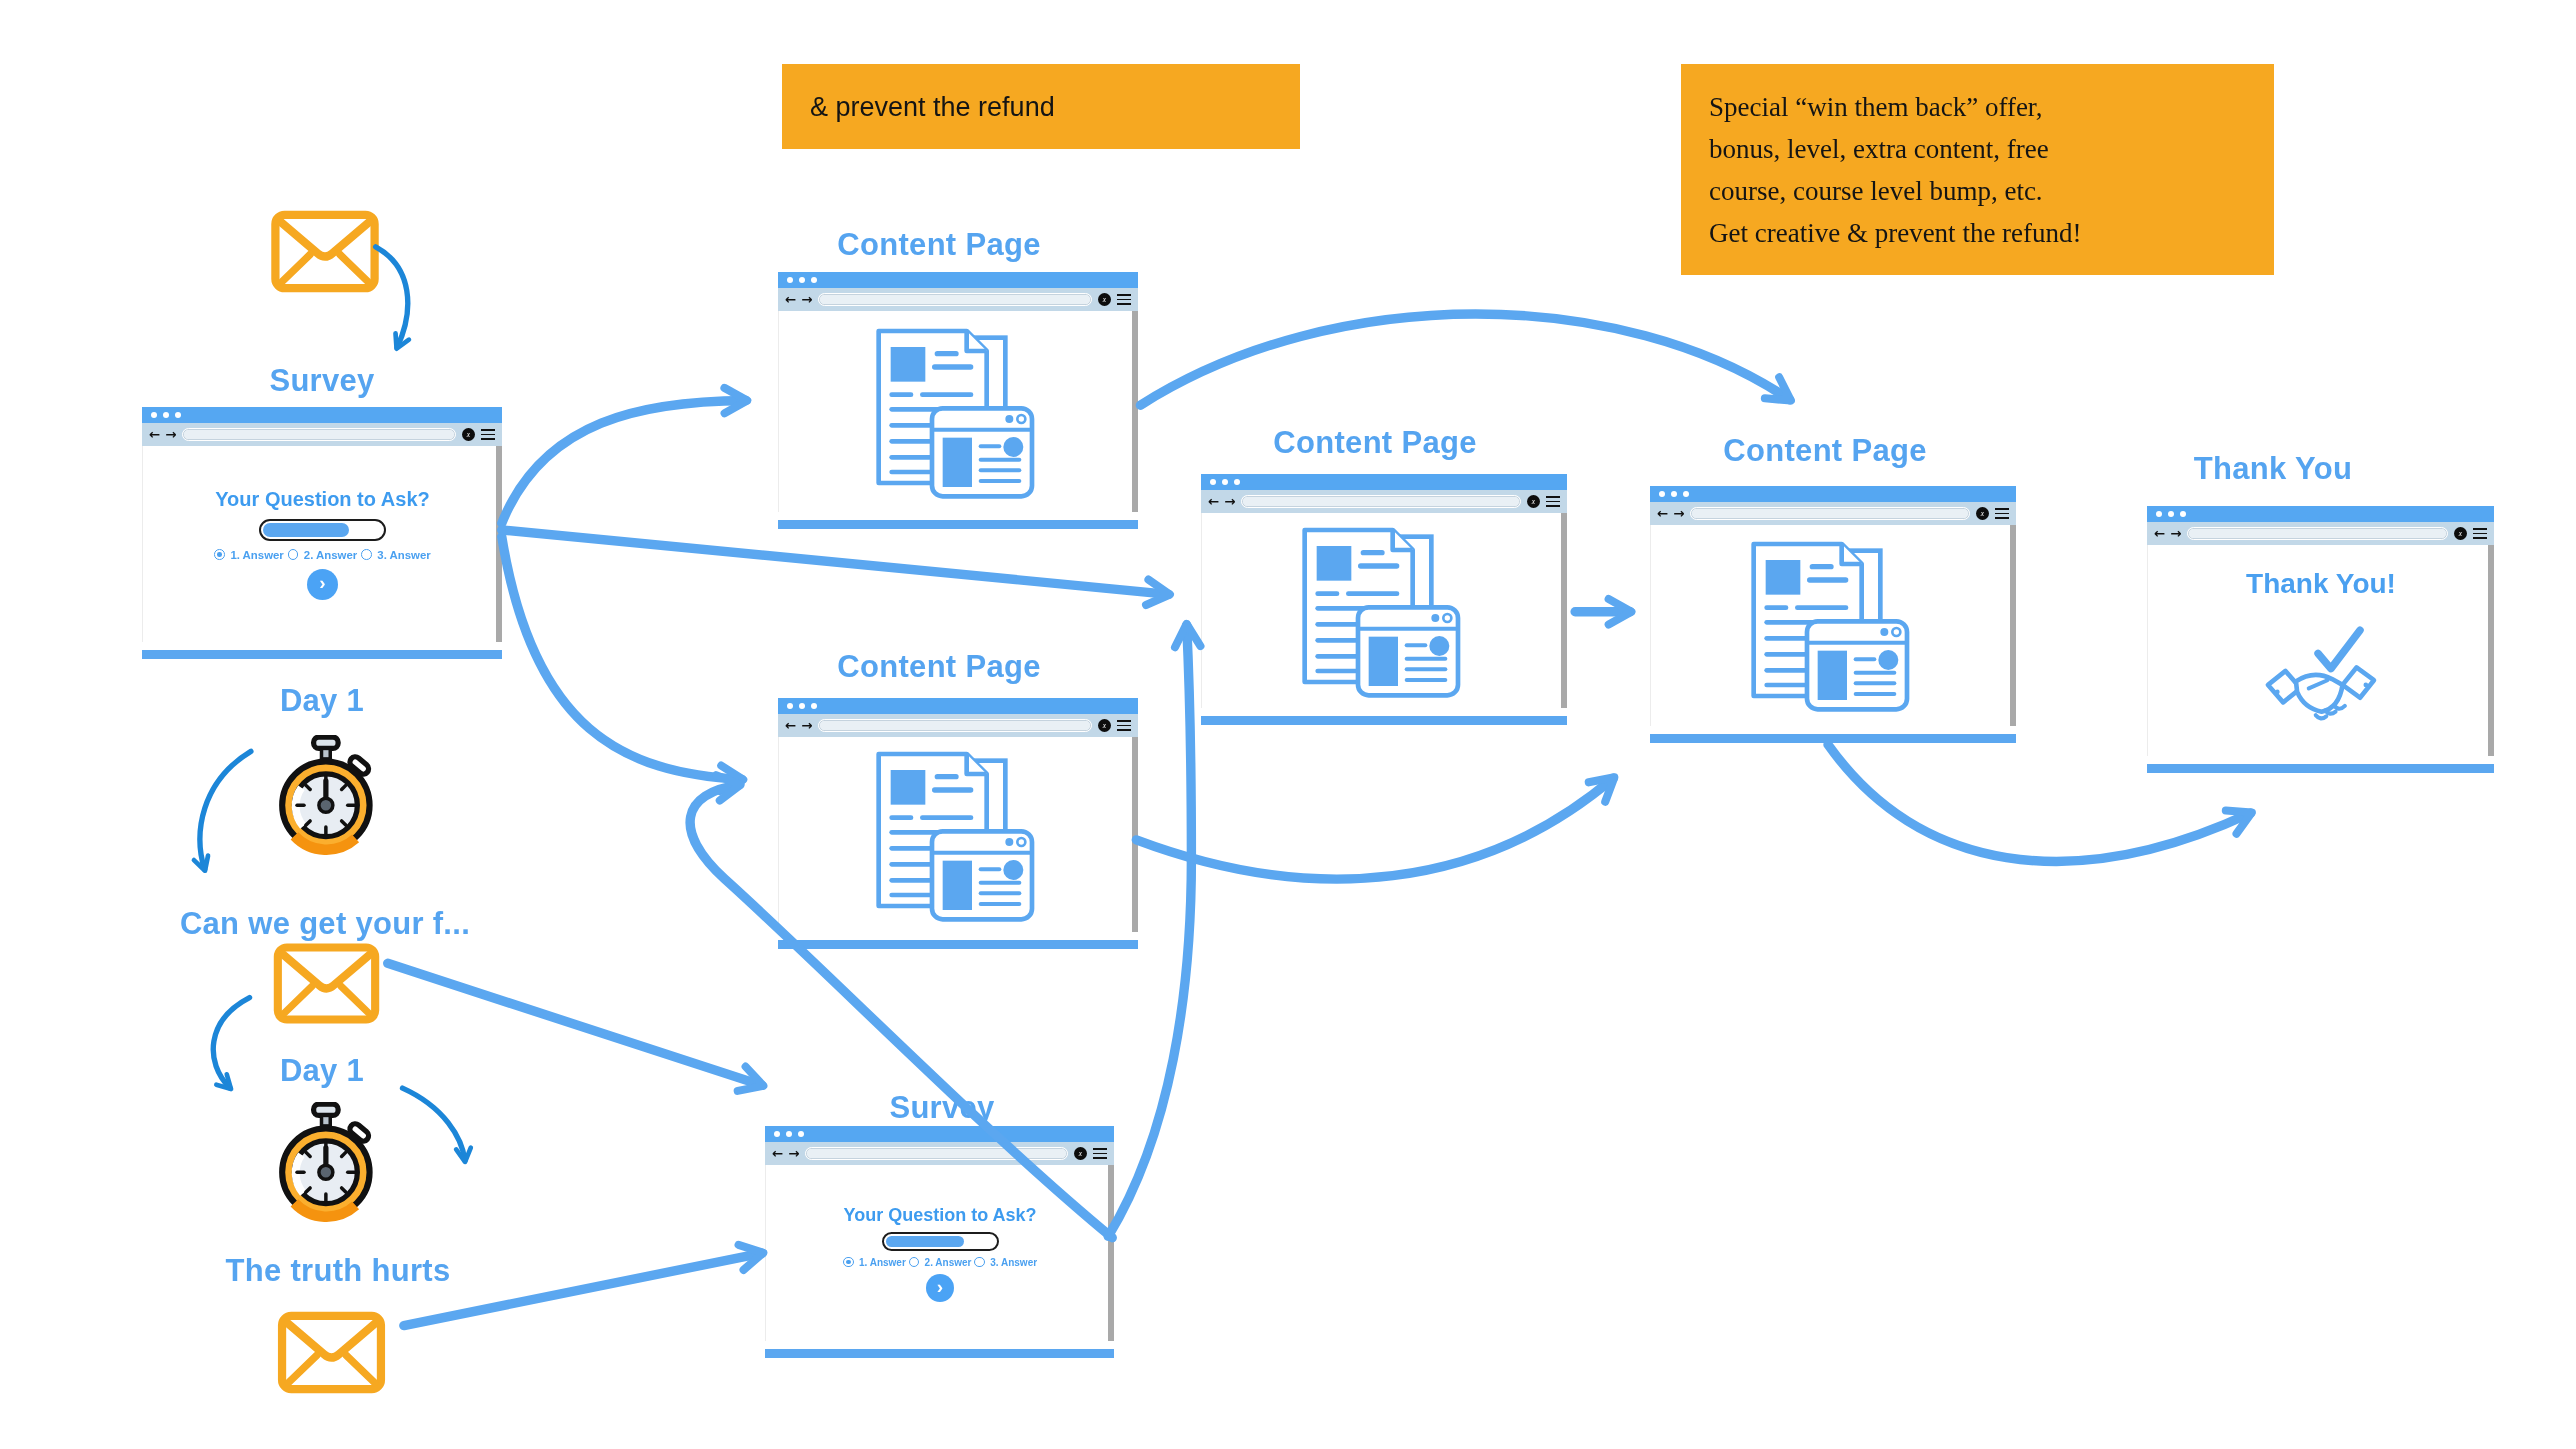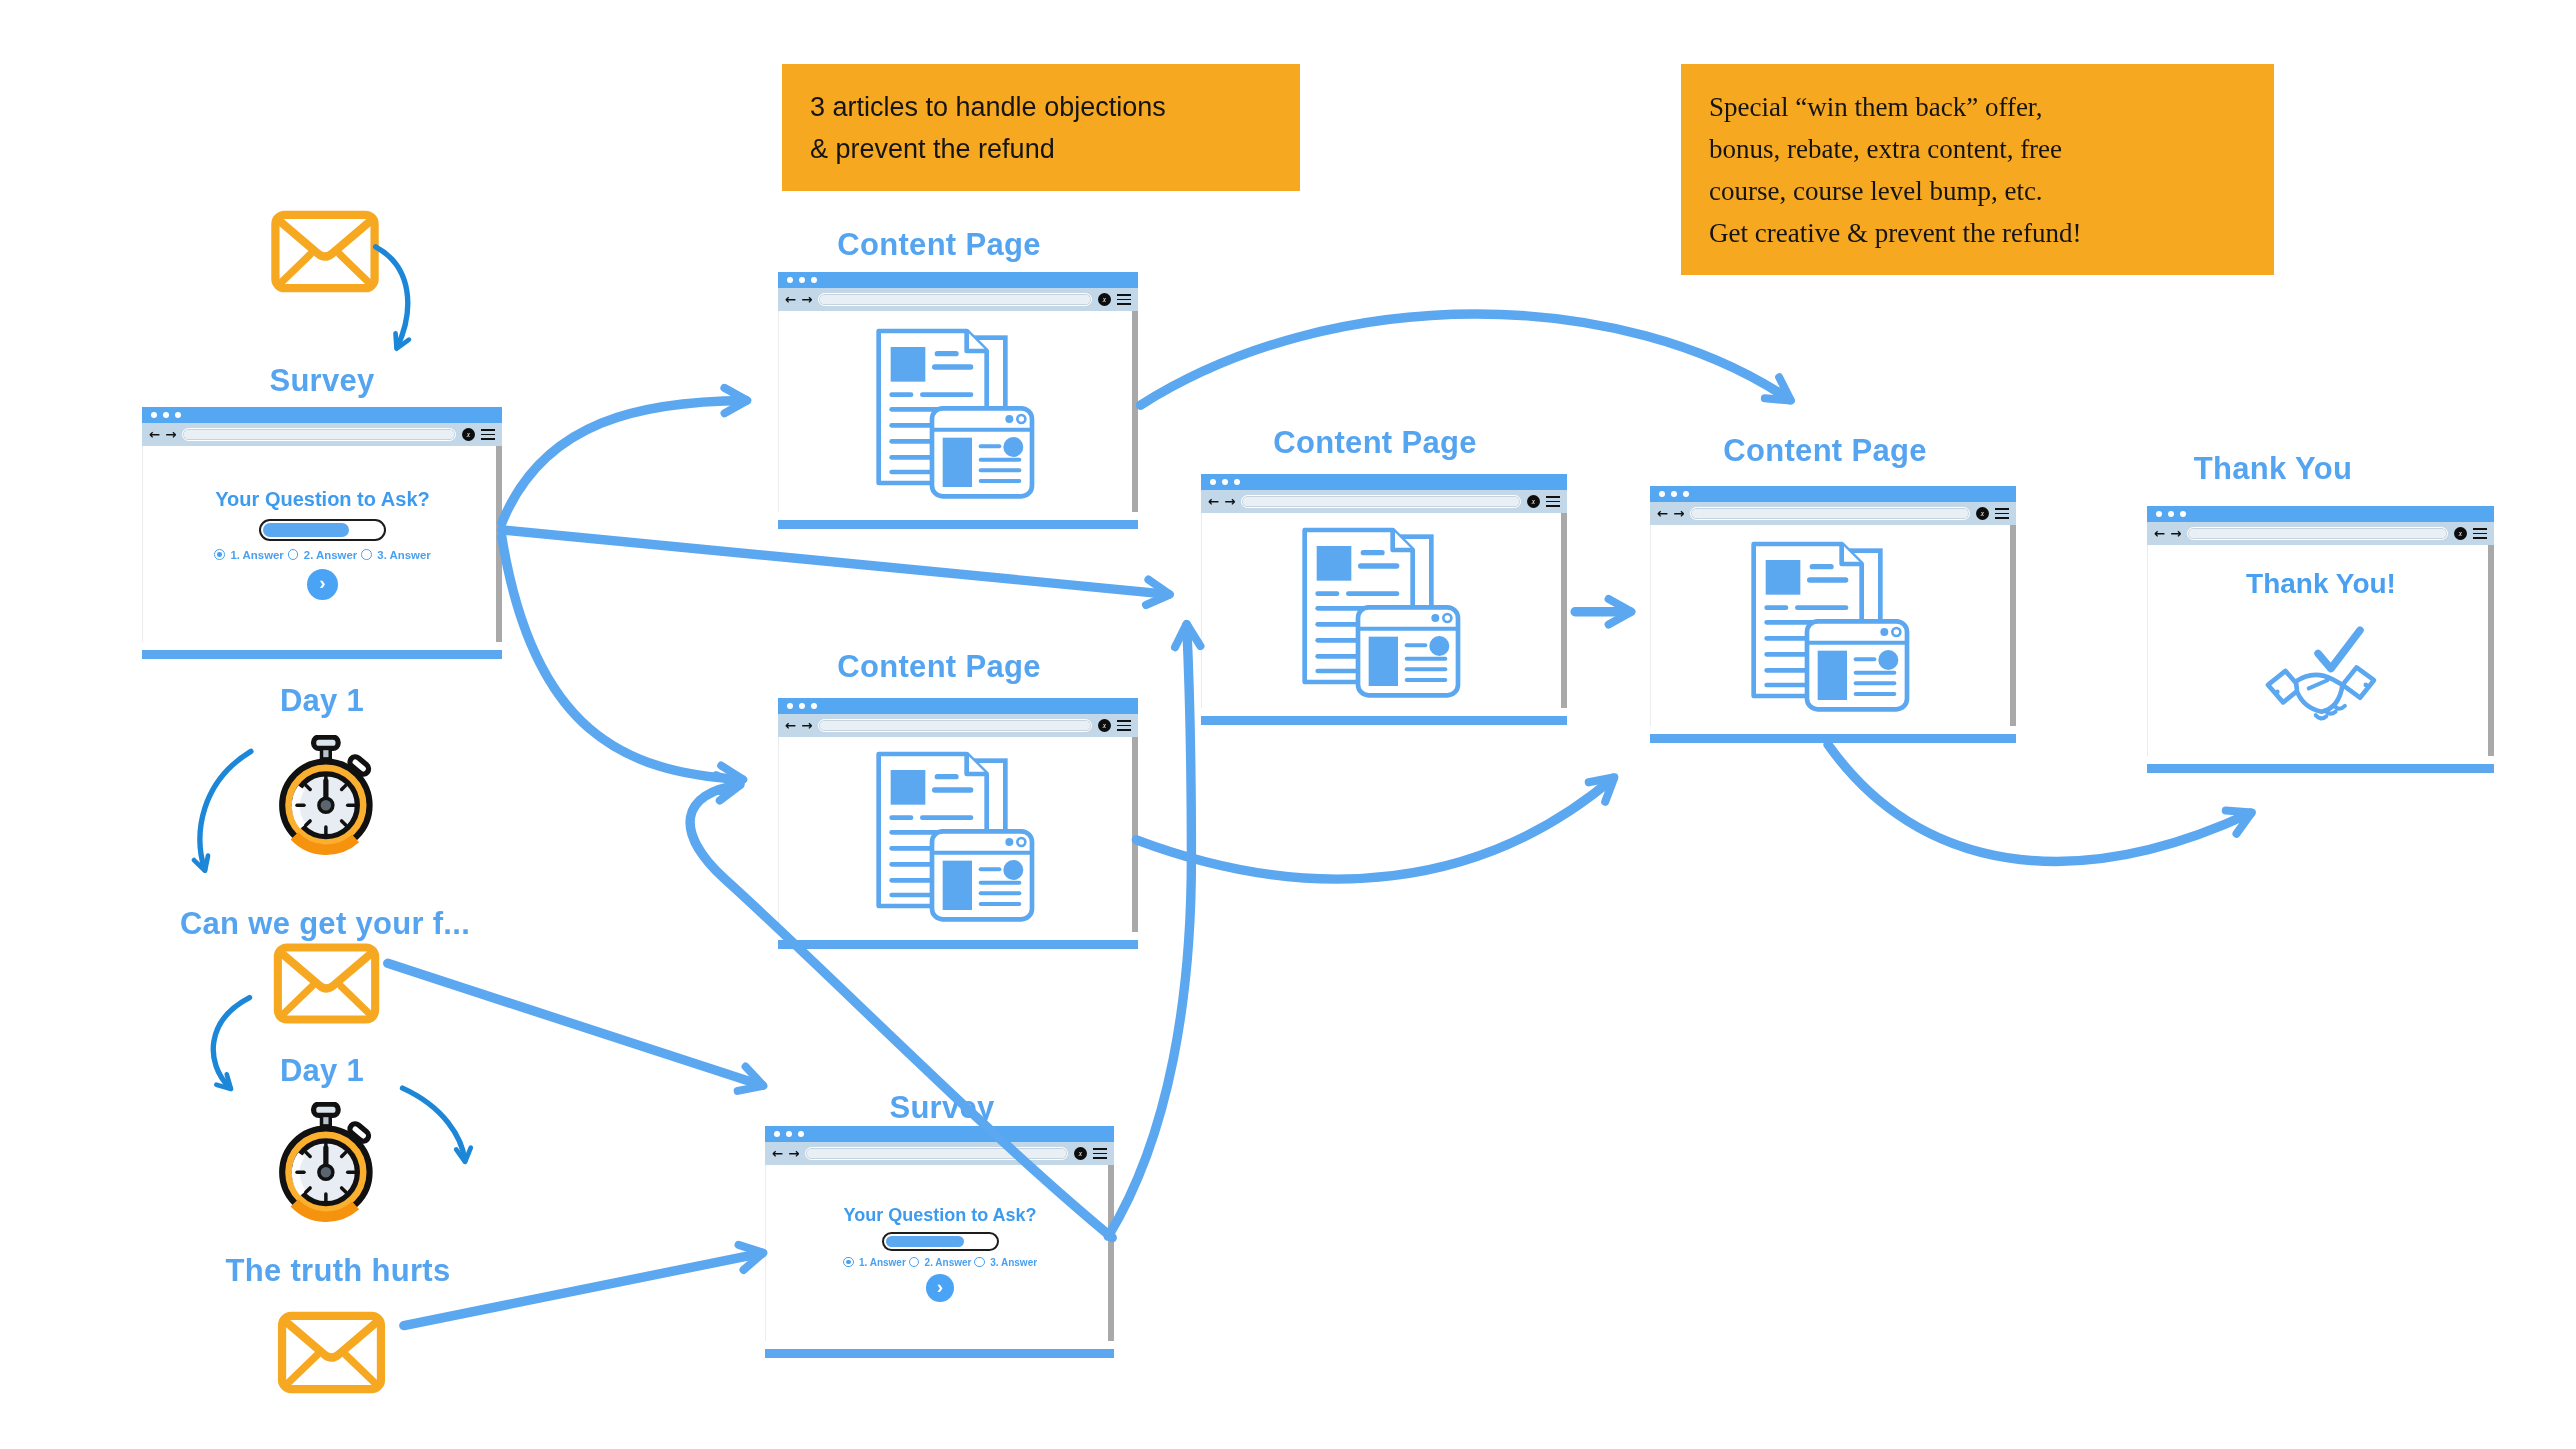--- a/index.html
+++ b/index.html
@@ -119,26 +119,25 @@
         <path d="M112,150 q8,10 18,2"></path>
         <path d="M128,142 q8,10 18,0"></path>
       </g>
       <circle cx="30" cy="118" r="4" fill="#5ba7f0"></circle>
       <circle cx="182" cy="106" r="4" fill="#5ba7f0"></circle>
     </symbol>
   </defs>
 </svg>
 
 <div class="note" style="left:782px;top:64px;width:462px;">
-  <div>3 articles to handle objections</div>
   <div>&amp; prevent the refund</div>
 </div>
 <div class="note" style="left:1681px;top:64px;width:537px;font-family:Liberation Serif, serif;">
   <div>Special “win them back” offer,</div>
-  <div>bonus, rebate, extra content, free</div>
+  <div>bonus, level, extra content, free</div>
   <div>course, course level bump, etc.</div>
   <div>Get creative &amp; prevent the refund!</div>
 </div>
 
 <svg class="abs" style="left:268px;top:209px" width="114" height="85" viewBox="0 0 170 126">
     <use href="#sym-envelope"></use>
   </svg>
 <div class="flow-label" style="left:322px;top:381px;">Survey</div>
 
 <div class="flow-label" style="left:322px;top:701px;">Day 1</div>

